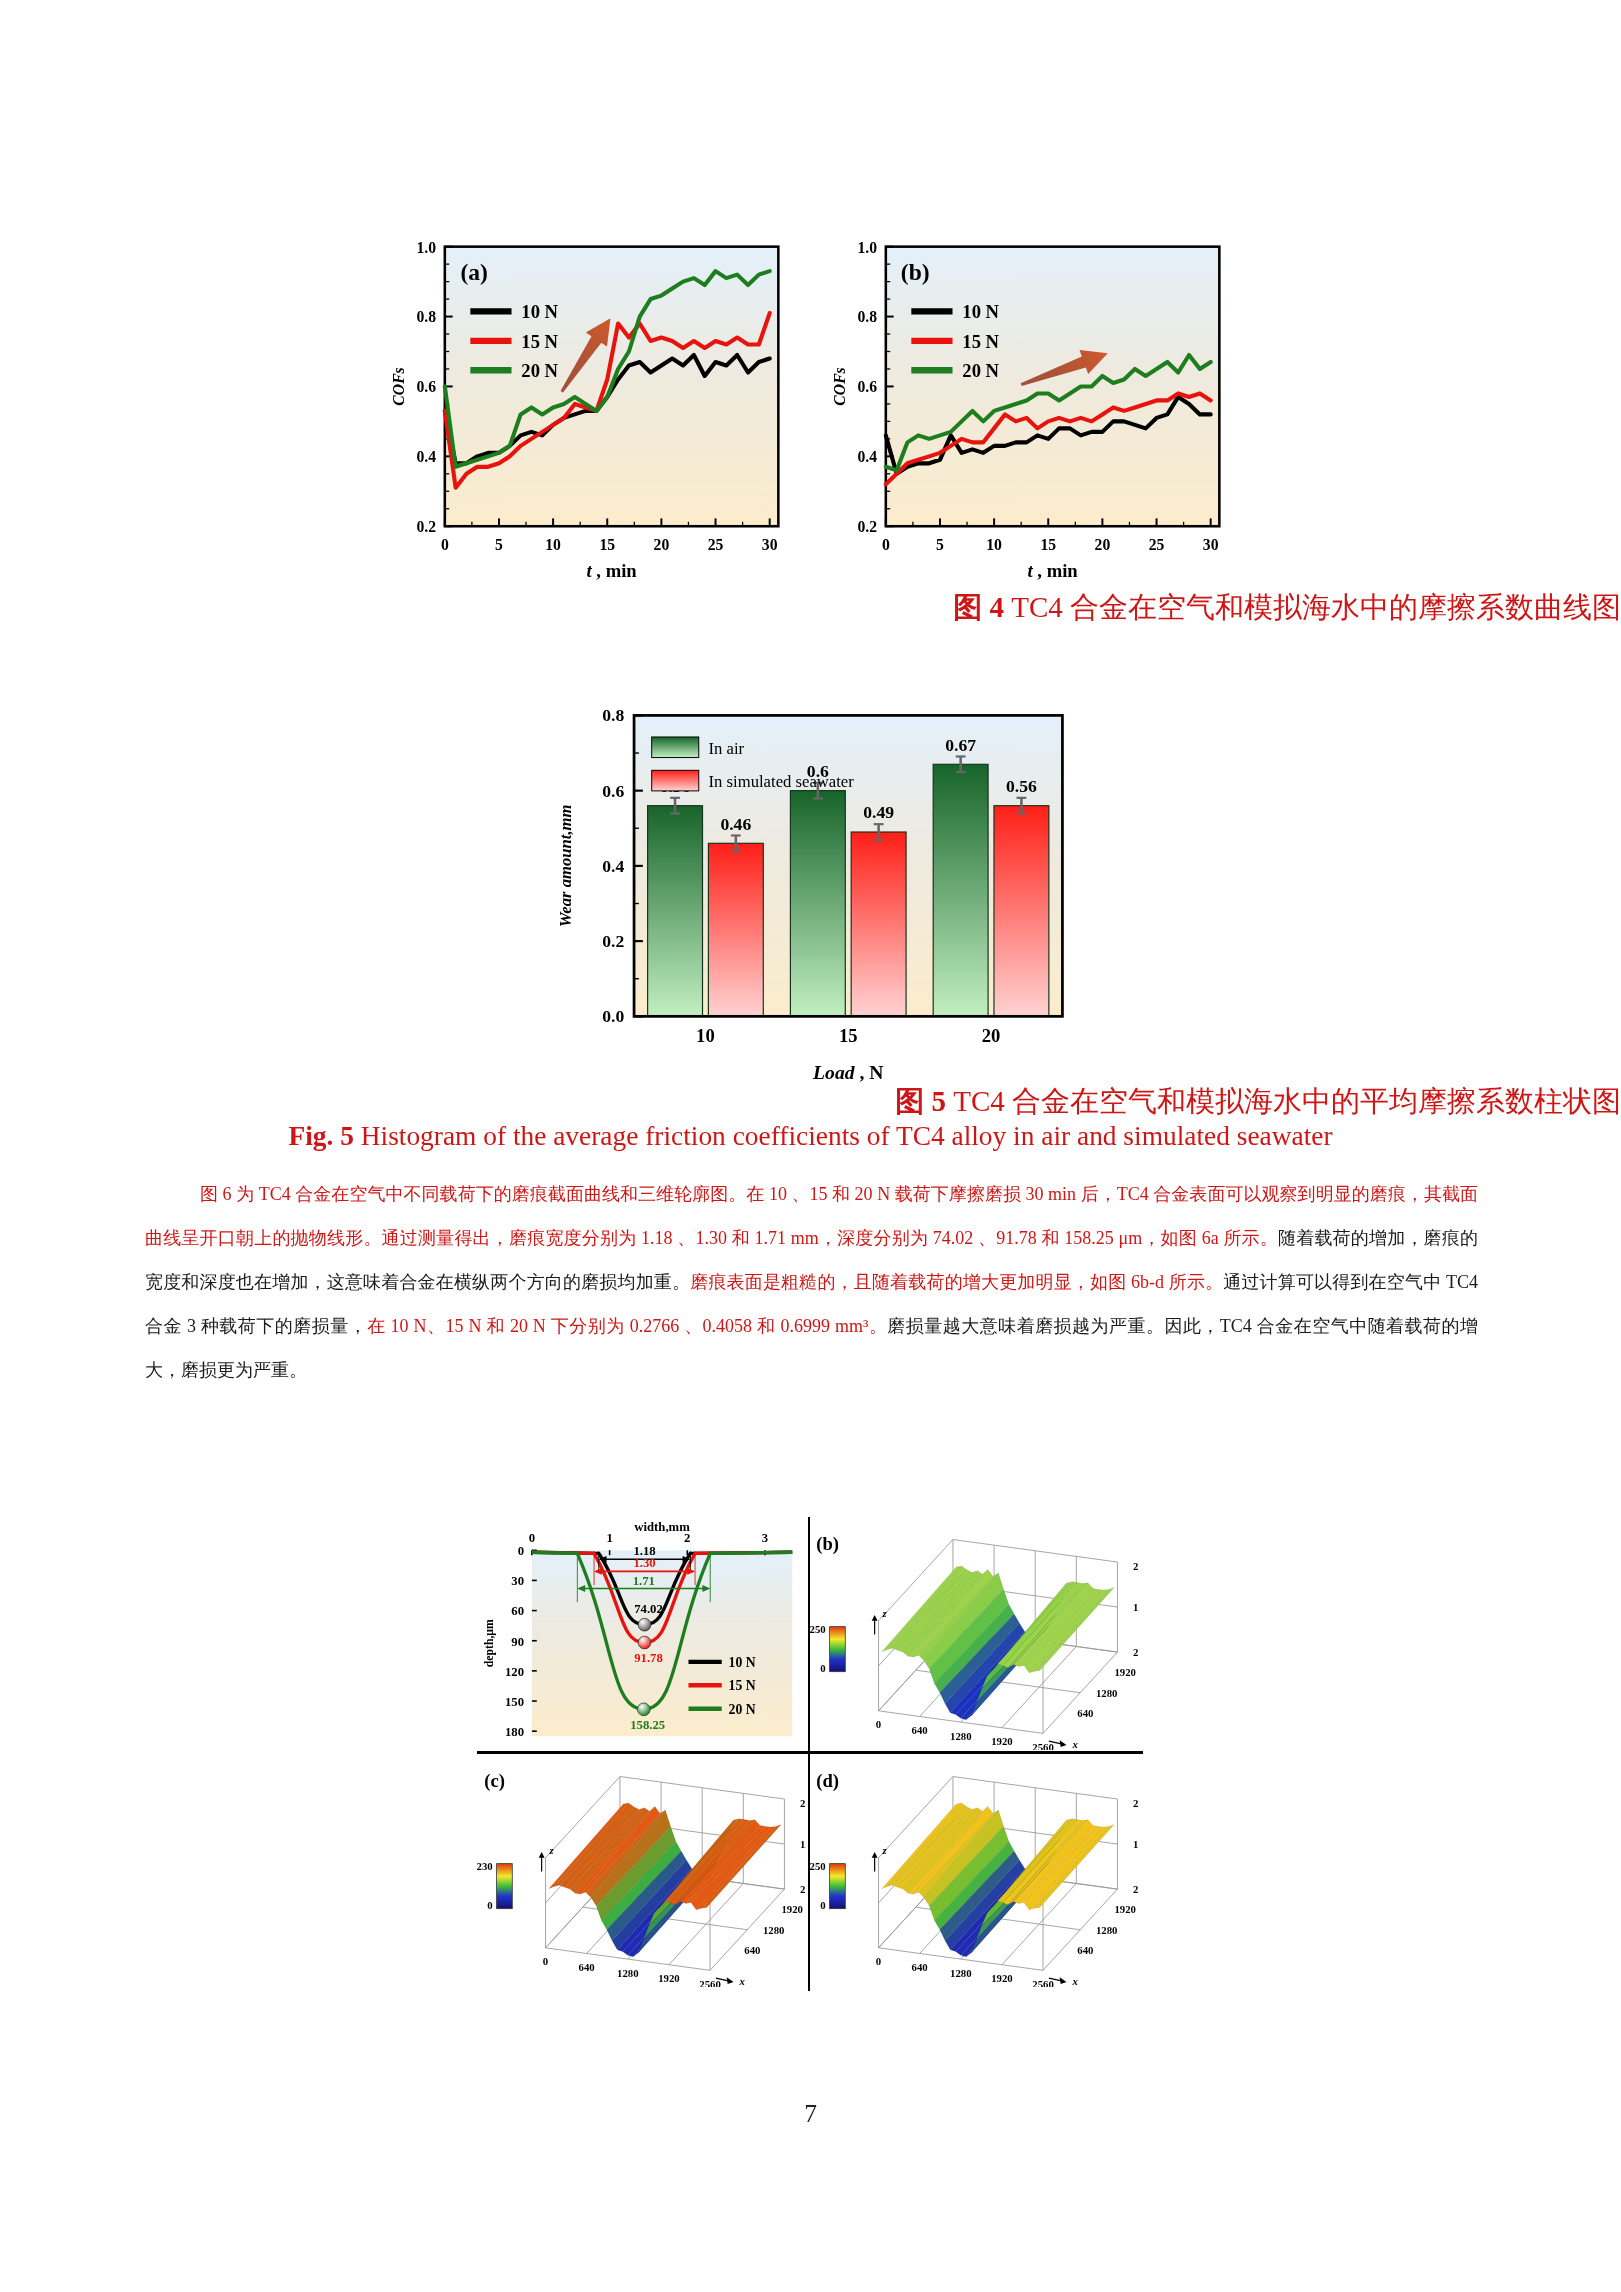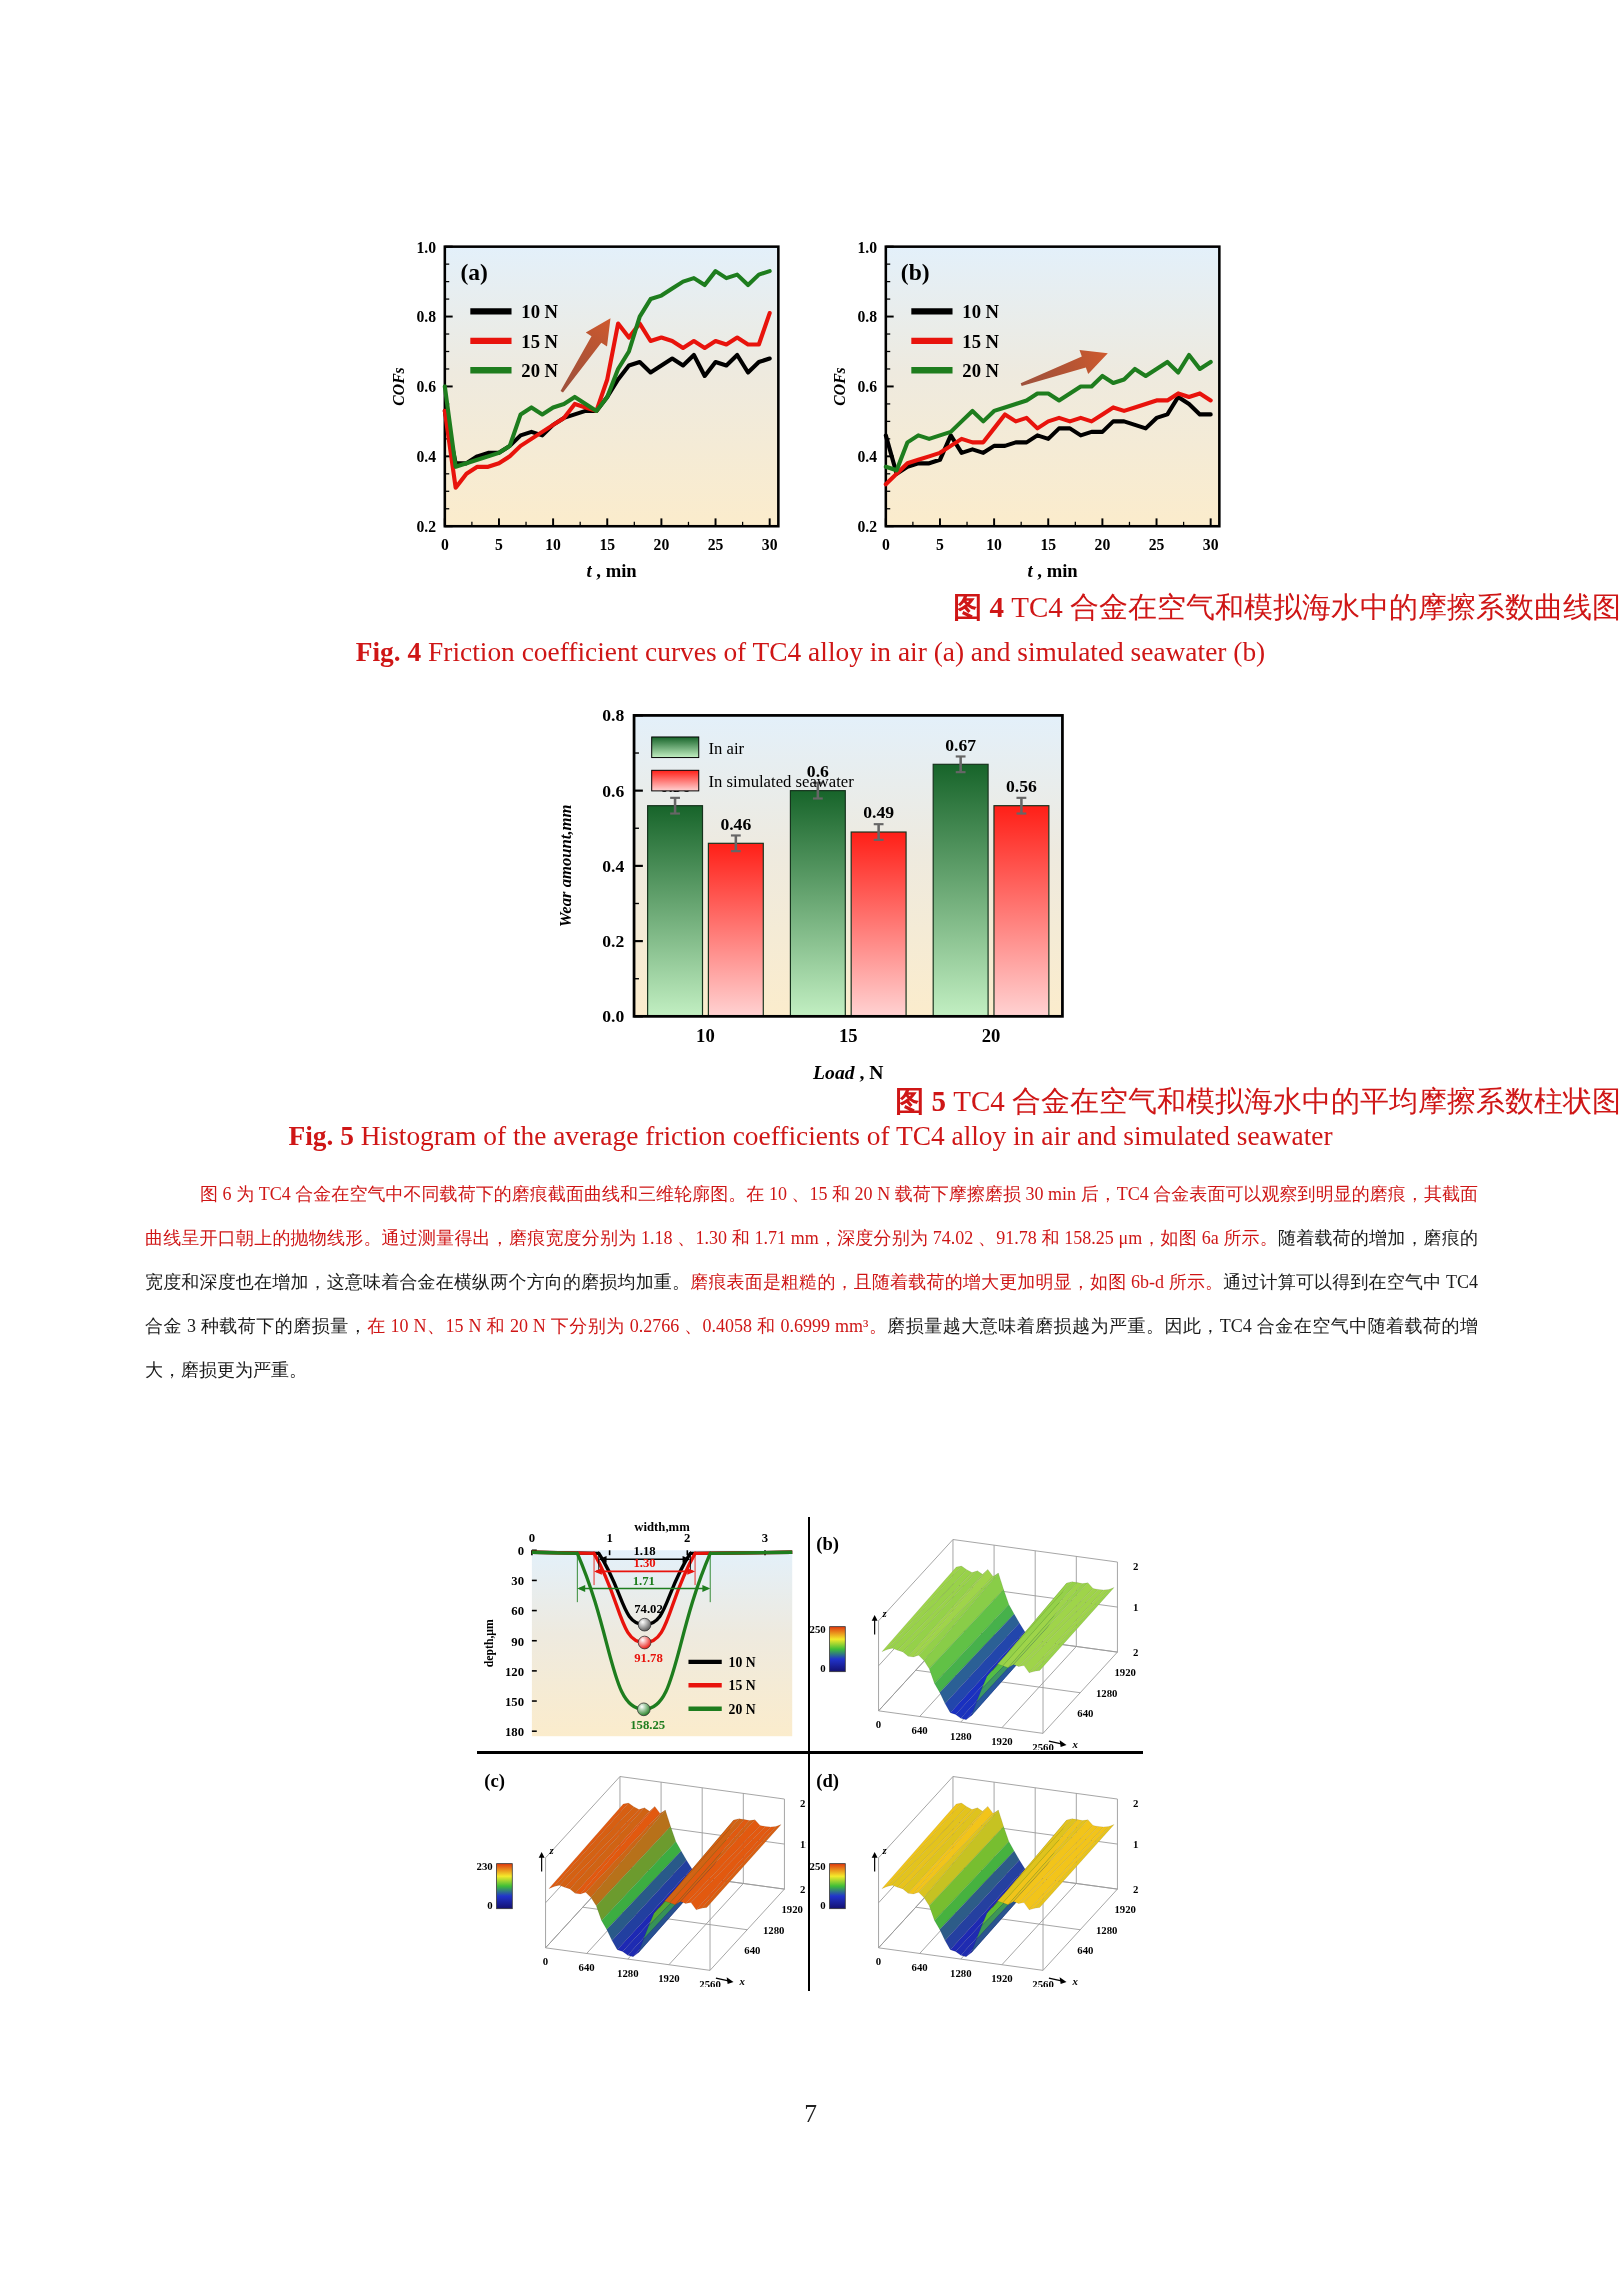--- a/index.html
+++ b/index.html
@@ -171,21 +171,20 @@
             <text x="140" y="123" font-family="&quot;Liberation Serif&quot;,serif" font-size="19" fill="#000" text-anchor="start" font-weight="bold" font-style="normal">15 N</text>
             <line x1="88" y1="146" x2="130" y2="146" stroke="#1e7d1e" stroke-width="6.5"></line>
             <text x="140" y="153" font-family="&quot;Liberation Serif&quot;,serif" font-size="19" fill="#000" text-anchor="start" font-weight="bold" font-style="normal">20 N</text>
           </g>
           <text x="232" y="357" font-family="&quot;Liberation Serif&quot;,serif" font-size="19" fill="#000" text-anchor="middle" font-weight="bold" font-style="normal"><tspan font-style="italic">t</tspan><tspan> , min</tspan></text>
           <text x="20" y="162.5" font-family="&quot;Liberation Serif&quot;,serif" font-size="16" fill="#000" text-anchor="middle" font-weight="bold" font-style="italic" transform="rotate(-90 20 162.5)">COFs</text>
         </svg></div>
   </div>
 
   <div class="cap capzh" style="top:588px"><b>图 4</b><span> TC4 合金在空气和模拟海水中的摩擦系数曲线图</span></div>
-  <div class="cap capen" style="top:637px"><b>Fig. 4</b><span> Friction coefficient curves of TC4 alloy in air (a) and simulated seawater (b)</span></div>
 
   <div class="fig5box">
     <div id="m-fig5" class="chartbox"><svg width="549" height="397" viewBox="0 0 560 405">
           <defs>
             <linearGradient id="fig5bg" x1="0" y1="0" x2="0" y2="1">
               <stop offset="0%" stop-color="#e3f0fa"></stop>
               <stop offset="45%" stop-color="#eeeadf"></stop>
               <stop offset="100%" stop-color="#fbeccc"></stop>
             </linearGradient>
             <linearGradient id="fig5g" x1="0" y1="0" x2="0" y2="1">

